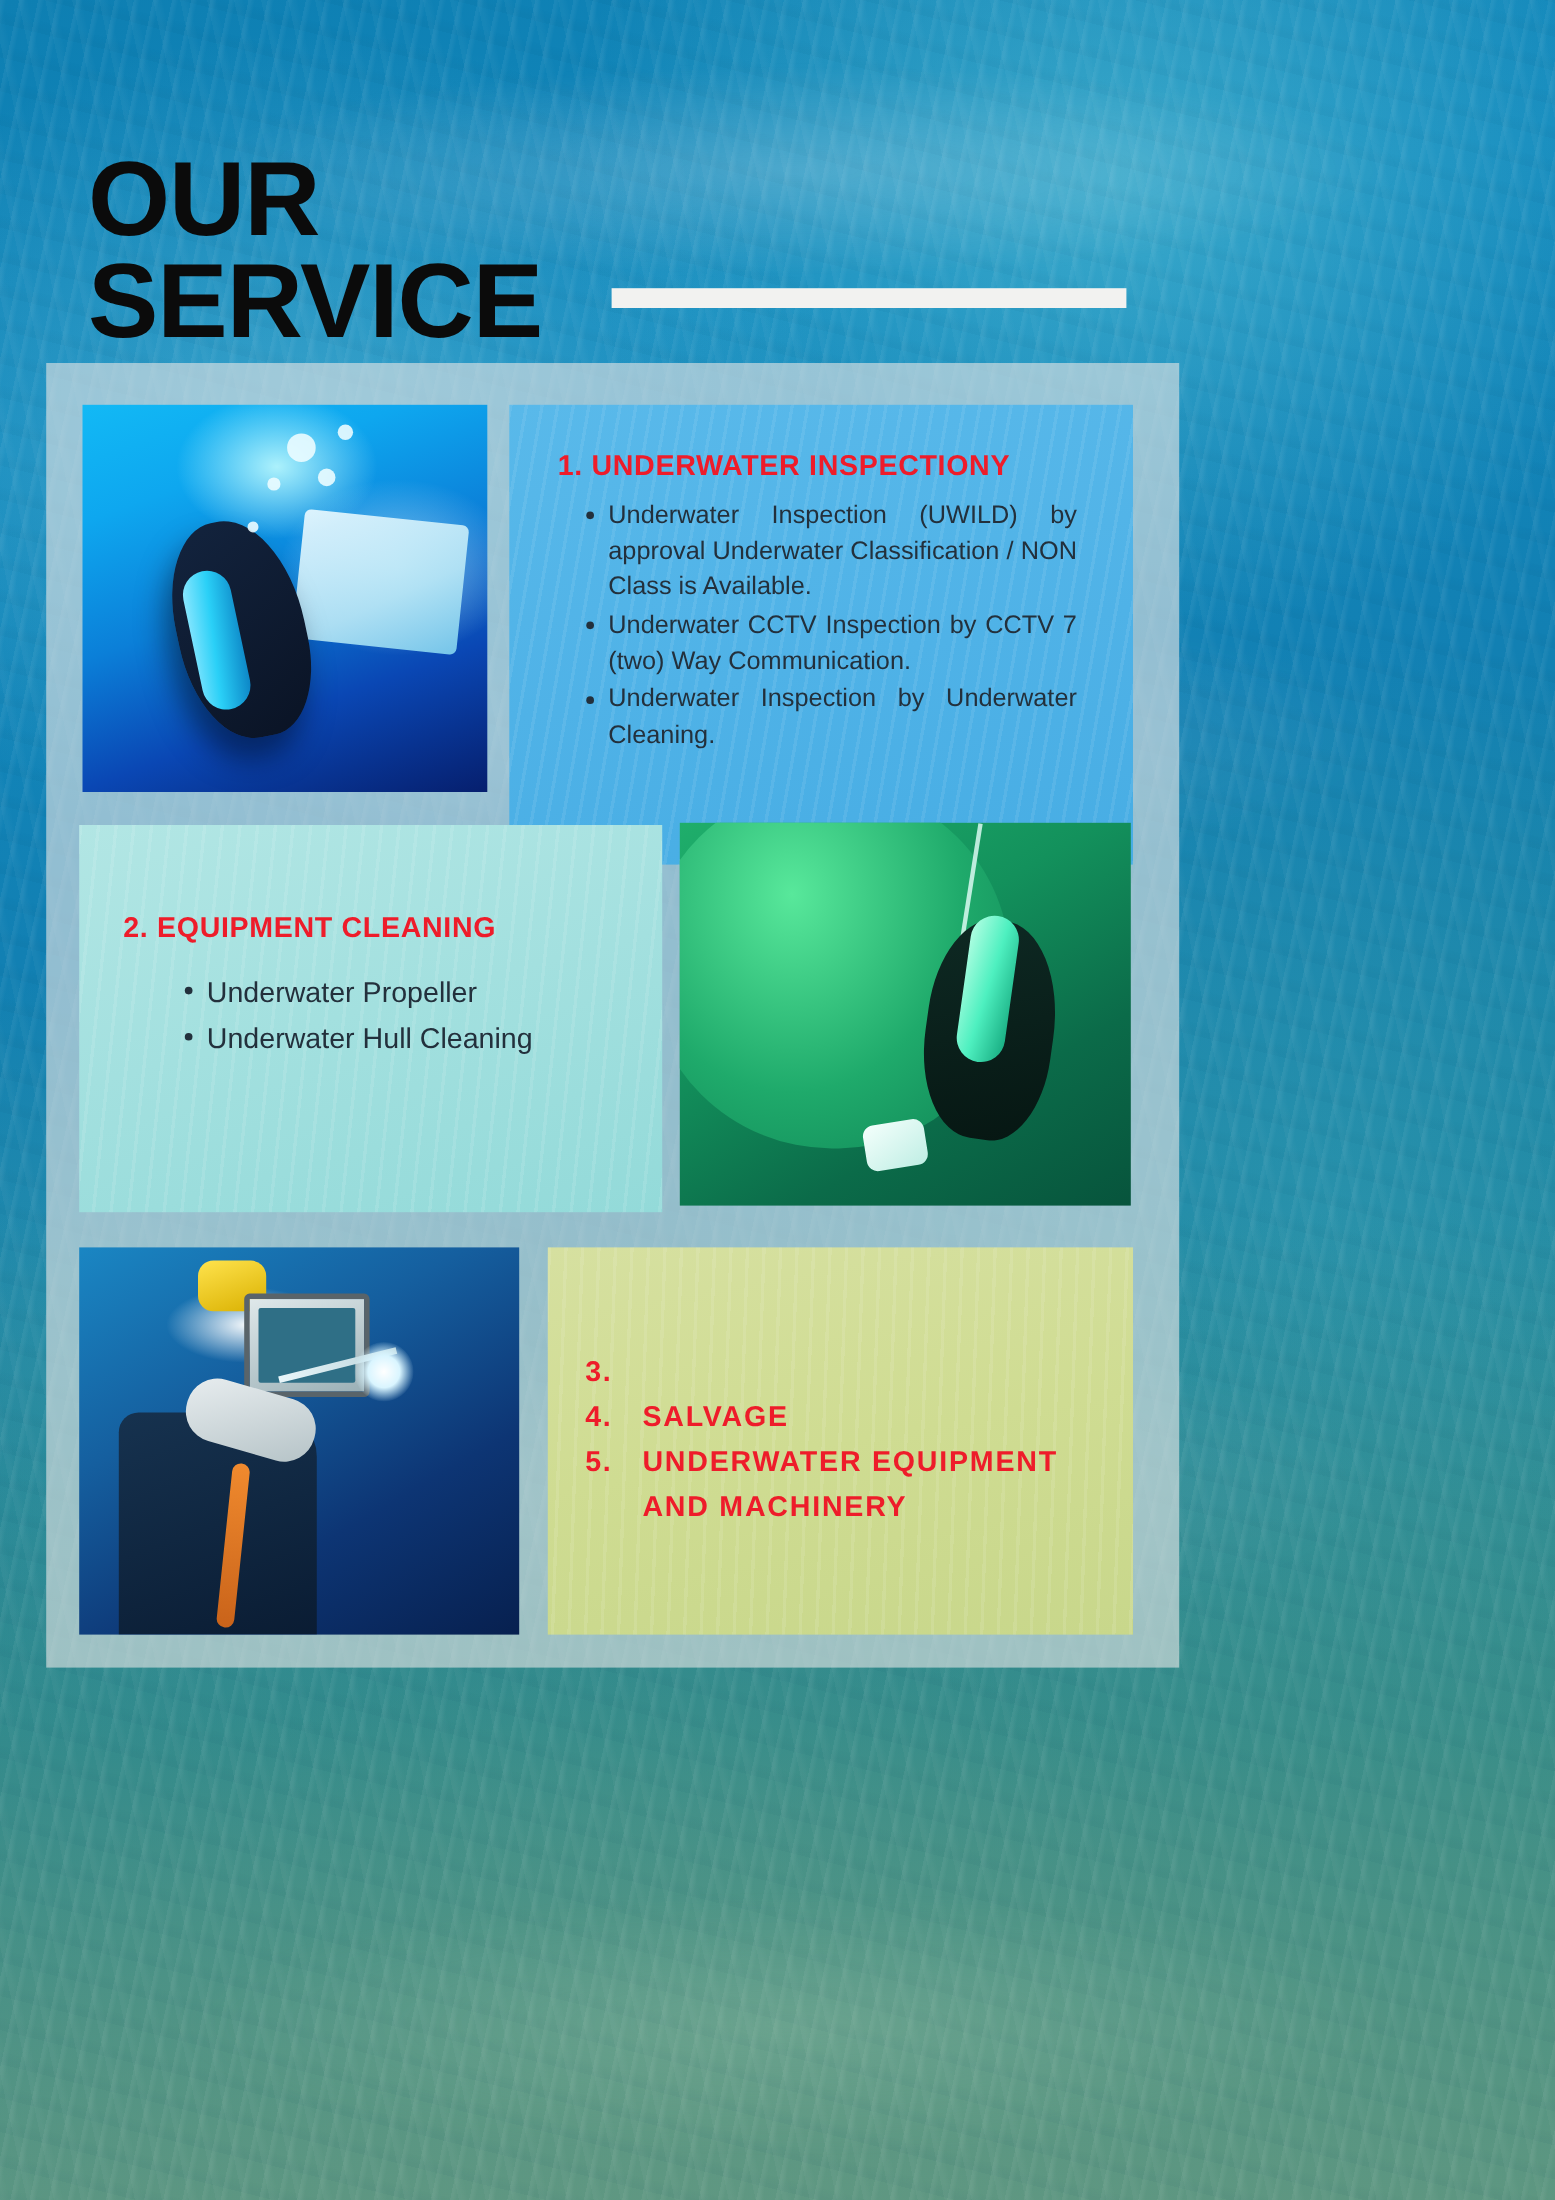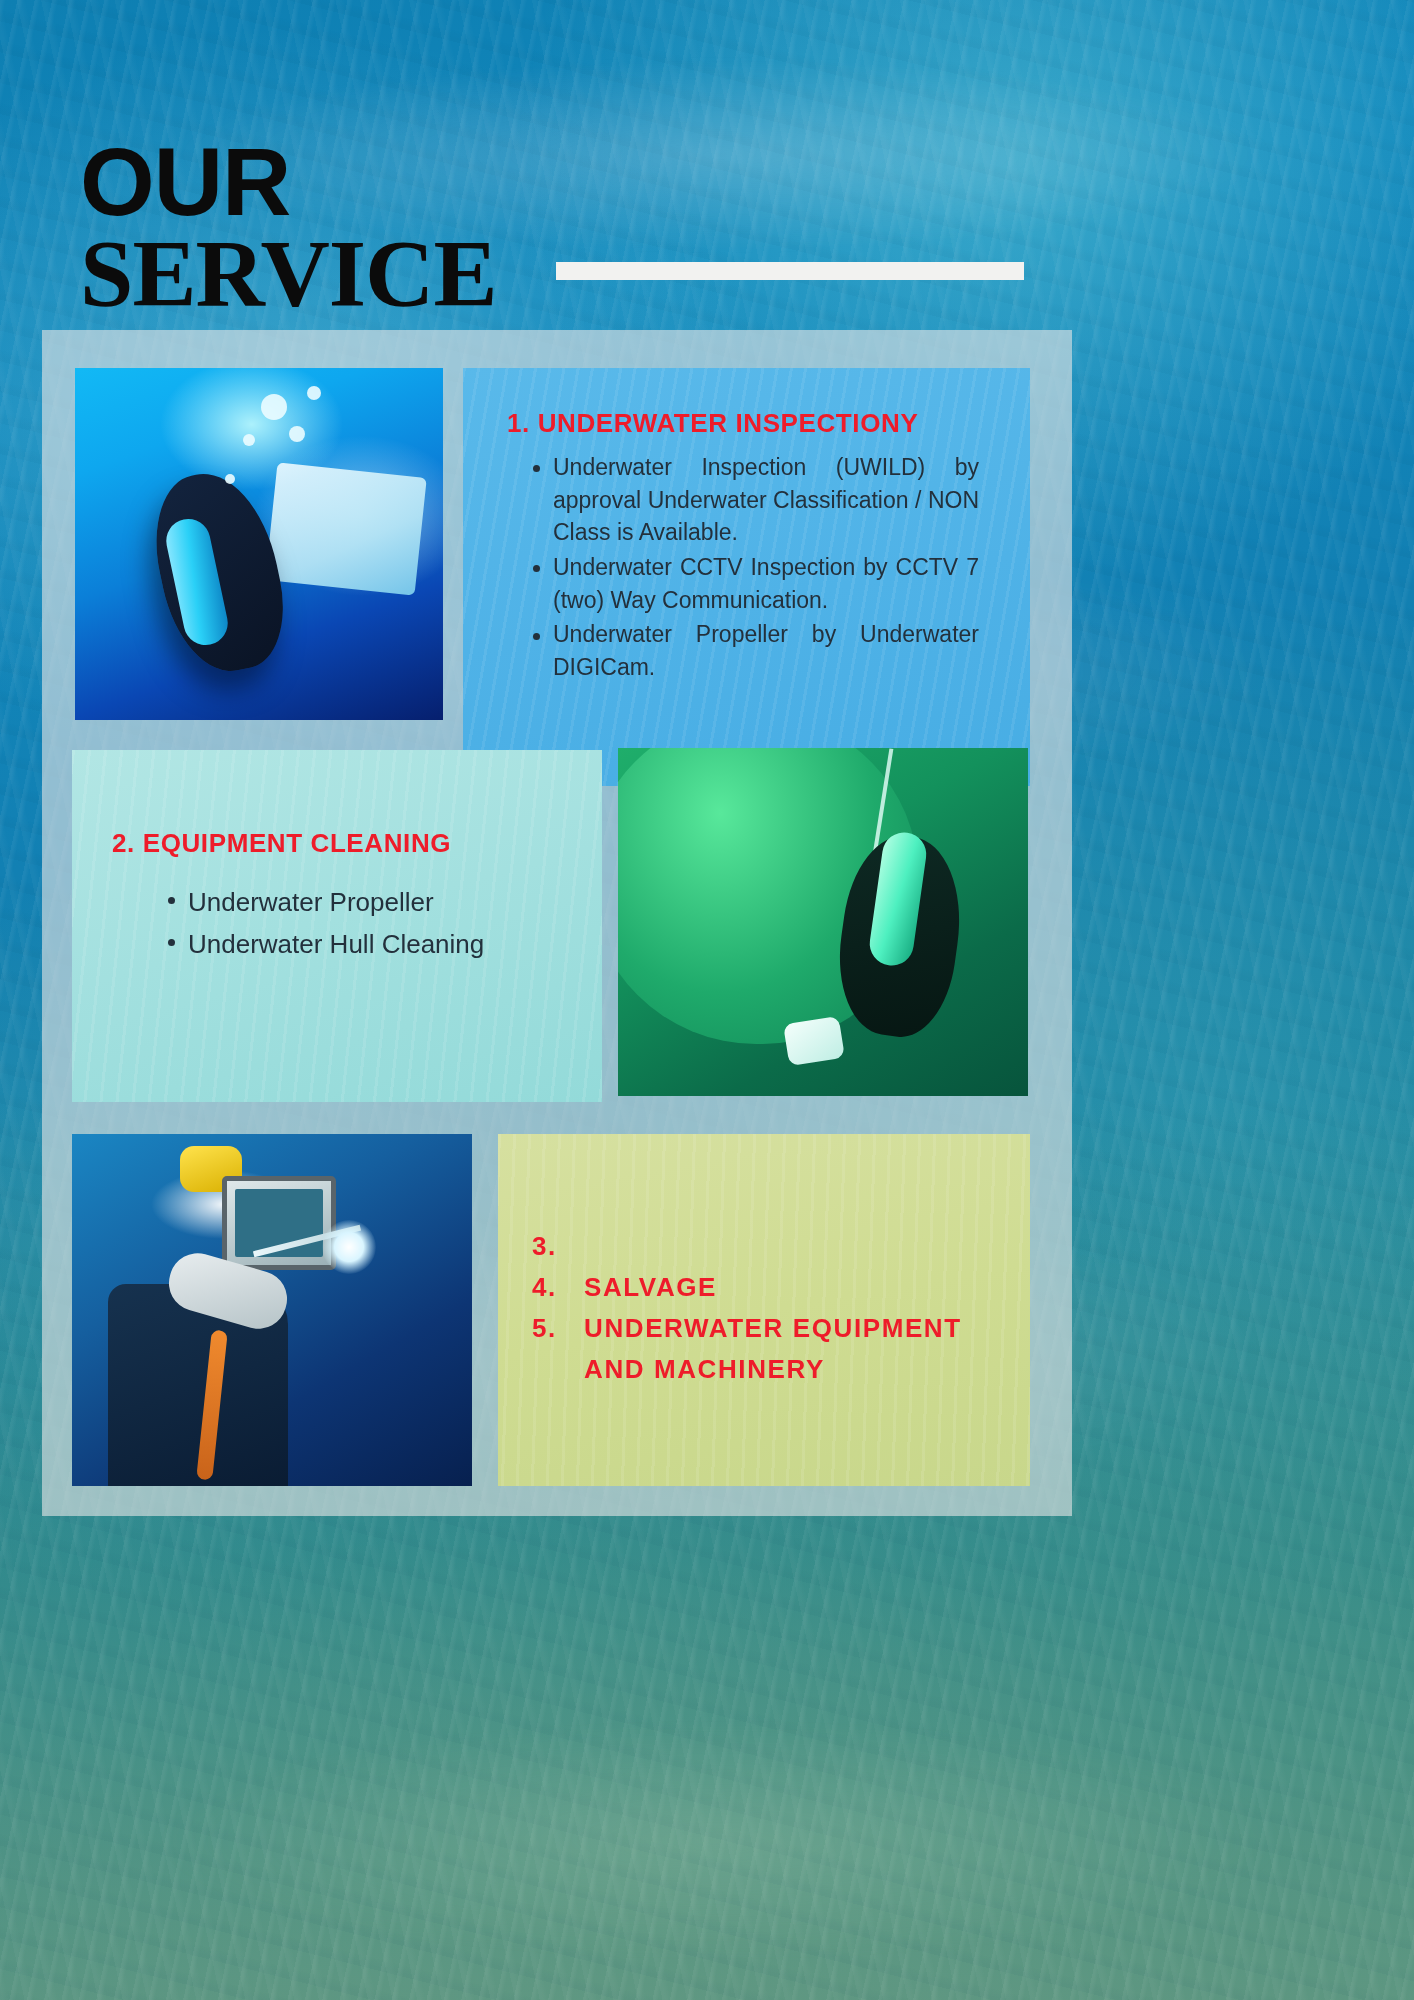--- a/index.html
+++ b/index.html
@@ -34,21 +34,21 @@
   .bg-wave.w1{top:40px;}
   .bg-wave.w2{top:520px;height:300px;opacity:.7;}
   .bg-wave.w3{top:1180px;height:340px;opacity:.55;}
   .bg-wave.w4{top:1700px;height:280px;opacity:.5;
     background:radial-gradient(ellipse 50% 60% at 50% 50%, rgba(215,235,200,.30), rgba(255,255,255,0) 72%);}
 
   
   .title{position:absolute;left:80px;top:72px;z-index:6;
     color:#0b0b0b;font-weight:bold;font-size:96px;line-height:.95;
     letter-spacing:-1px;font-family:"Liberation Sans", sans-serif;}
-  .title .l2{display:block;font-family:Liberation Serif, serif;}
+  .title .l2{display:block;}
   .rule{position:absolute;left:556px;top:262px;width:468px;height:18px;
     background:#f2f2f0;z-index:6;}
 
   
   .container{position:absolute;left:42px;top:330px;width:1030px;height:1186px;
     background:rgba(226,228,228,.62);z-index:3;}
 
   
   .photo{position:absolute;z-index:5;overflow:hidden;}
   .panel{position:absolute;z-index:4;}
@@ -186,21 +186,21 @@
 
   <div class="panel card1">
     <div class="inner">
       <div class="head">
         <span class="num">1.</span>
         <span>UNDERWATER INSPECTIONY</span>
       </div>
       <ul class="b">
         <li>Underwater Inspection (UWILD) by approval Underwater Classification / NON Class is Available.</li>
         <li>Underwater CCTV Inspection by CCTV 7 (two) Way Communication.</li>
-        <li>Underwater Propeller by Underwater DIGICam.</li>
+        <li>Underwater Inspection by Underwater Cleaning.</li>
       </ul>
     </div>
   </div>
 
   <div class="panel card2">
     <div class="inner">
       <div class="head">
         <span class="num">2.</span>
         <span>EQUIPMENT CLEANING</span>
       </div>

